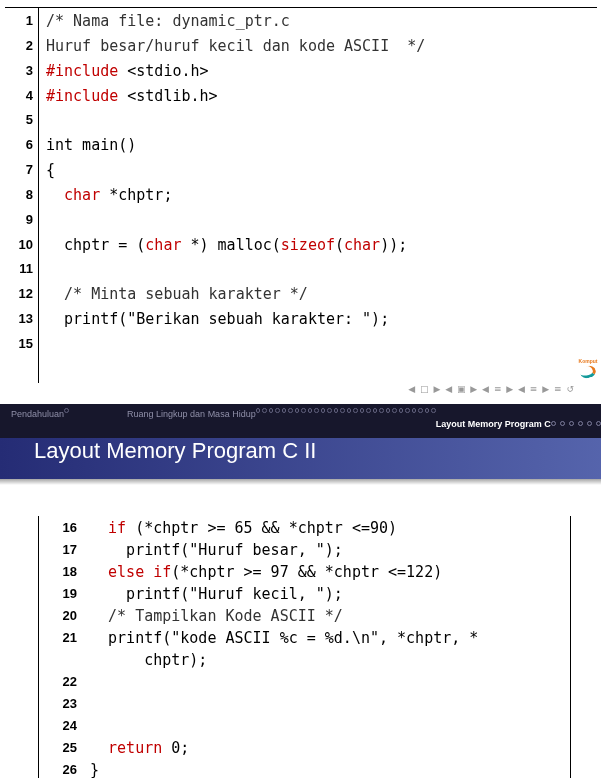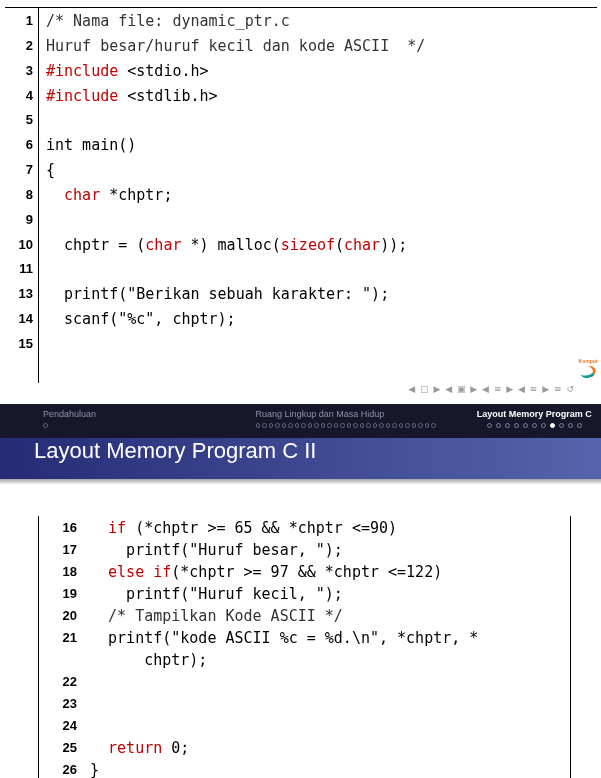--- a/index.html
+++ b/index.html
@@ -30,21 +30,21 @@
   .nav-symbols{position:absolute;top:384px;right:26px;font-size:9px;letter-spacing:1px;
                color:#999;font-family:"DejaVu Sans",sans-serif;}
   .logo{position:absolute;top:358px;right:2px;width:22px;height:26px;text-align:center;}
   .logo-text{font-size:5px;font-weight:bold;color:#e87a1e;line-height:6px;}
   .logo-swirl{width:13px;height:9px;margin:2px auto 0;border-radius:50%;
               border-bottom:3px solid #139a9a;border-right:3px solid #e87a1e;transform:rotate(-15deg);}
 
   
   .mini-header{position:absolute;top:404px;left:0;width:601px;height:34px;
                background:var(--hdr,#17172c);display:flex;}
-  .sec{display:flex;flex-direction:column;margin-left:32px;}
+  .sec{display:flex;}
   .sec0{width:170px;padding-left:11px;align-items:flex-start;}
   .sec1{width:185px;align-items:center;}
   .sec2{flex:1;padding-left:58px;align-items:flex-start;}
   .sec-label{font-size:9px;color:#8f8fa8;margin-top:5px;white-space:nowrap;}
   .sec.current .sec-label{color:#ffffff;font-weight:bold;}
   .dots{display:flex;gap:4px;margin-top:4px;align-items:center;}
   .sec2 .dots{gap:2px;}
   .dot{width:5px;height:5px;border-radius:50%;border:1px solid #7d7d9c;box-sizing:border-box;flex:none;}
   .sec0 .dot,.sec2 .dot{border-color:#62627e;}
   .sec2 .dot{width:4.5px;height:4.5px;}
@@ -104,26 +104,26 @@
       </div>
       <div class="crow">
         <span class="ln">10</span>
         <span class="ctext"><span class="seg-p">  chptr = (</span><span class="seg-kw">char</span><span class="seg-p"> *) malloc(</span><span class="seg-kw">sizeof</span><span class="seg-p">(</span><span class="seg-kw">char</span><span class="seg-p">));</span></span>
       </div>
       <div class="crow">
         <span class="ln">11</span>
         <span class="ctext"></span>
       </div>
       <div class="crow">
+        <span class="ln">12</span>
+        <span class="ctext"><span class="seg-cmt">  /* Minta sebuah karakter */</span></span>
+      </div>
+      <div class="crow">
         <span class="ln">13</span>
         <span class="ctext"><span class="seg-p">  printf("Berikan sebuah karakter: ");</span></span>
-      </div>
-      <div class="crow">
-        <span class="ln">14</span>
-        <span class="ctext"><span class="seg-p">  scanf("%c", chptr);</span></span>
       </div>
       <div class="crow">
         <span class="ln">15</span>
         <span class="ctext"></span>
       </div>
     </div>
 
   <div class="nav-symbols">◀ □ ▶ ◀ ▣ ▶ ◀ ≡ ▶ ◀ ≡ ▶ ≡ ↺</div>
 
   <div class="logo">

